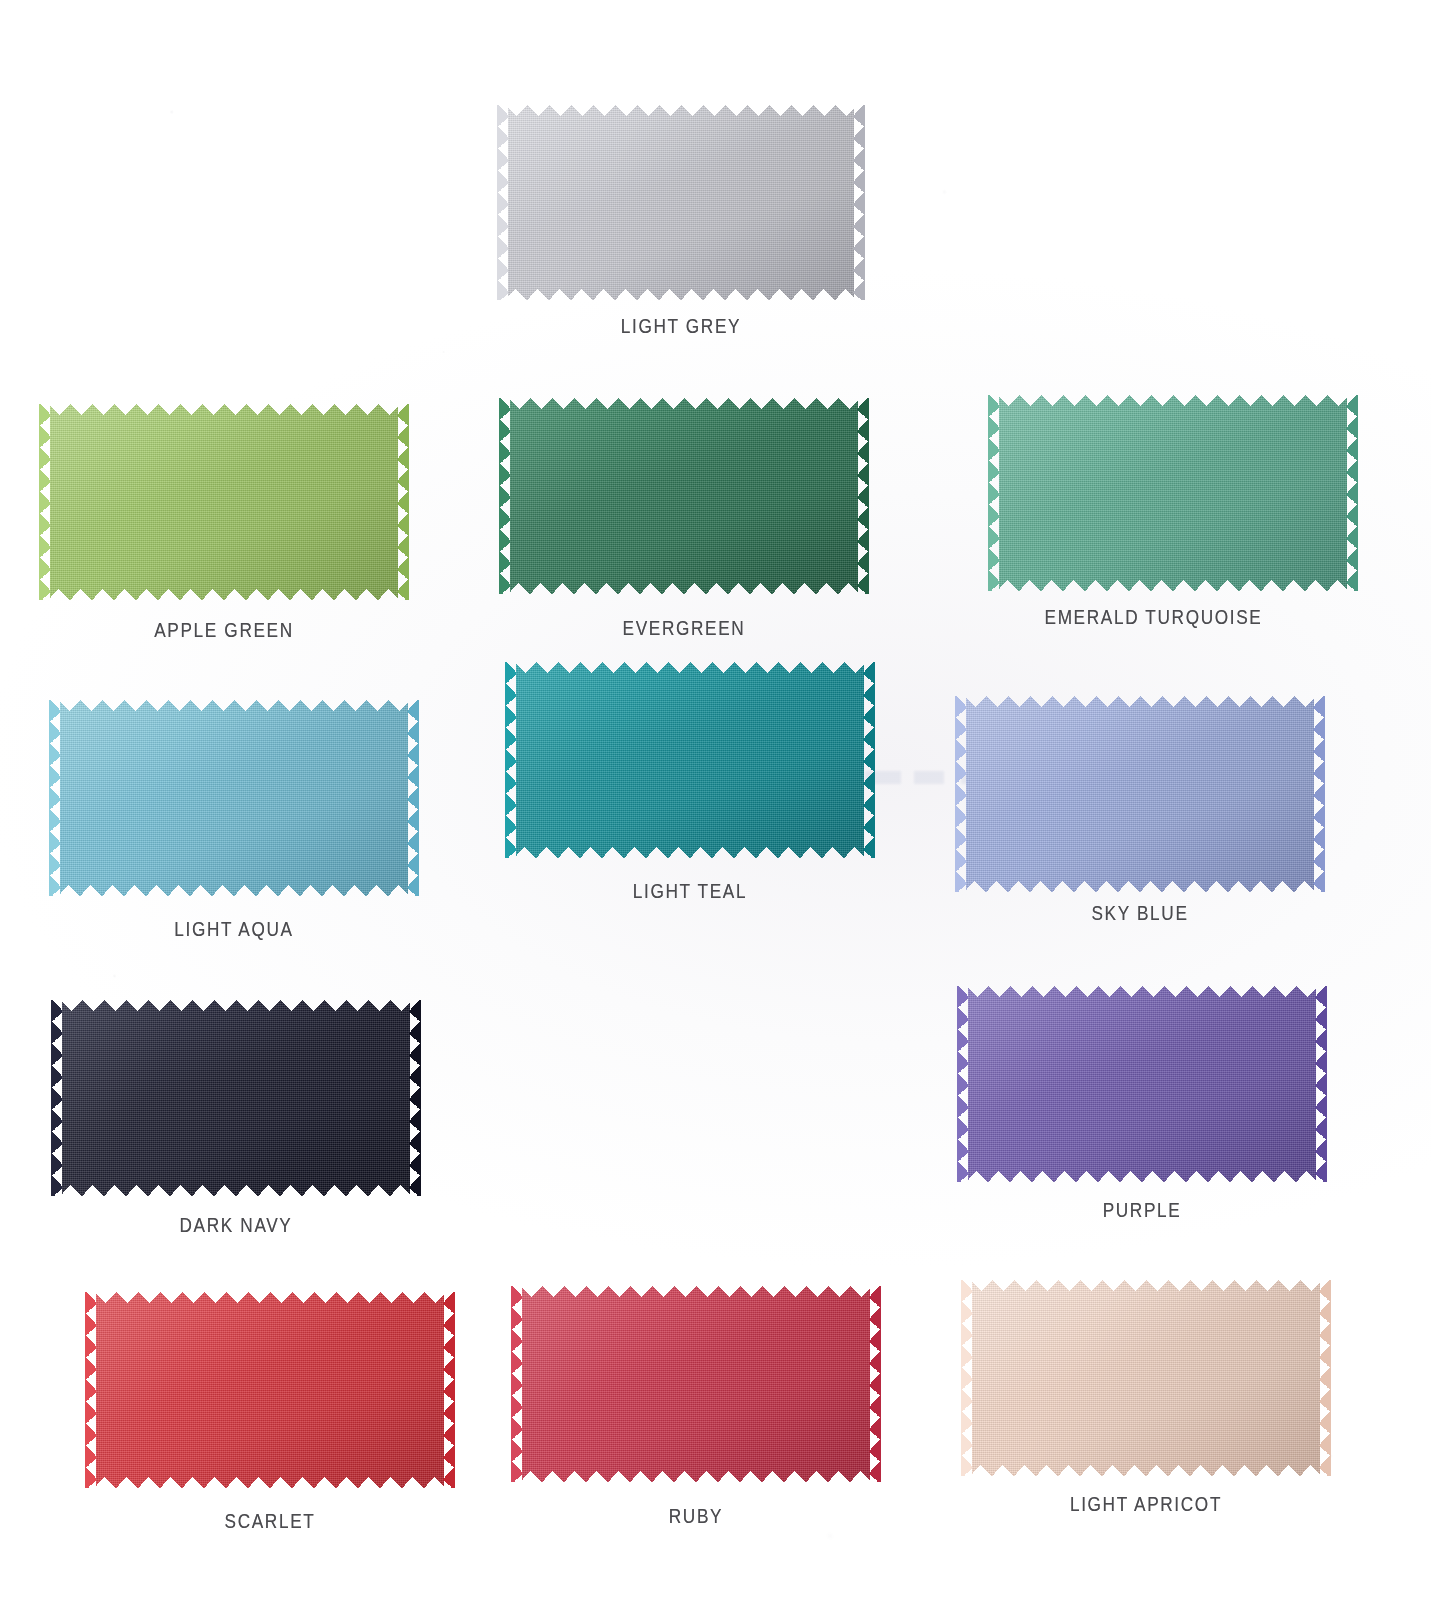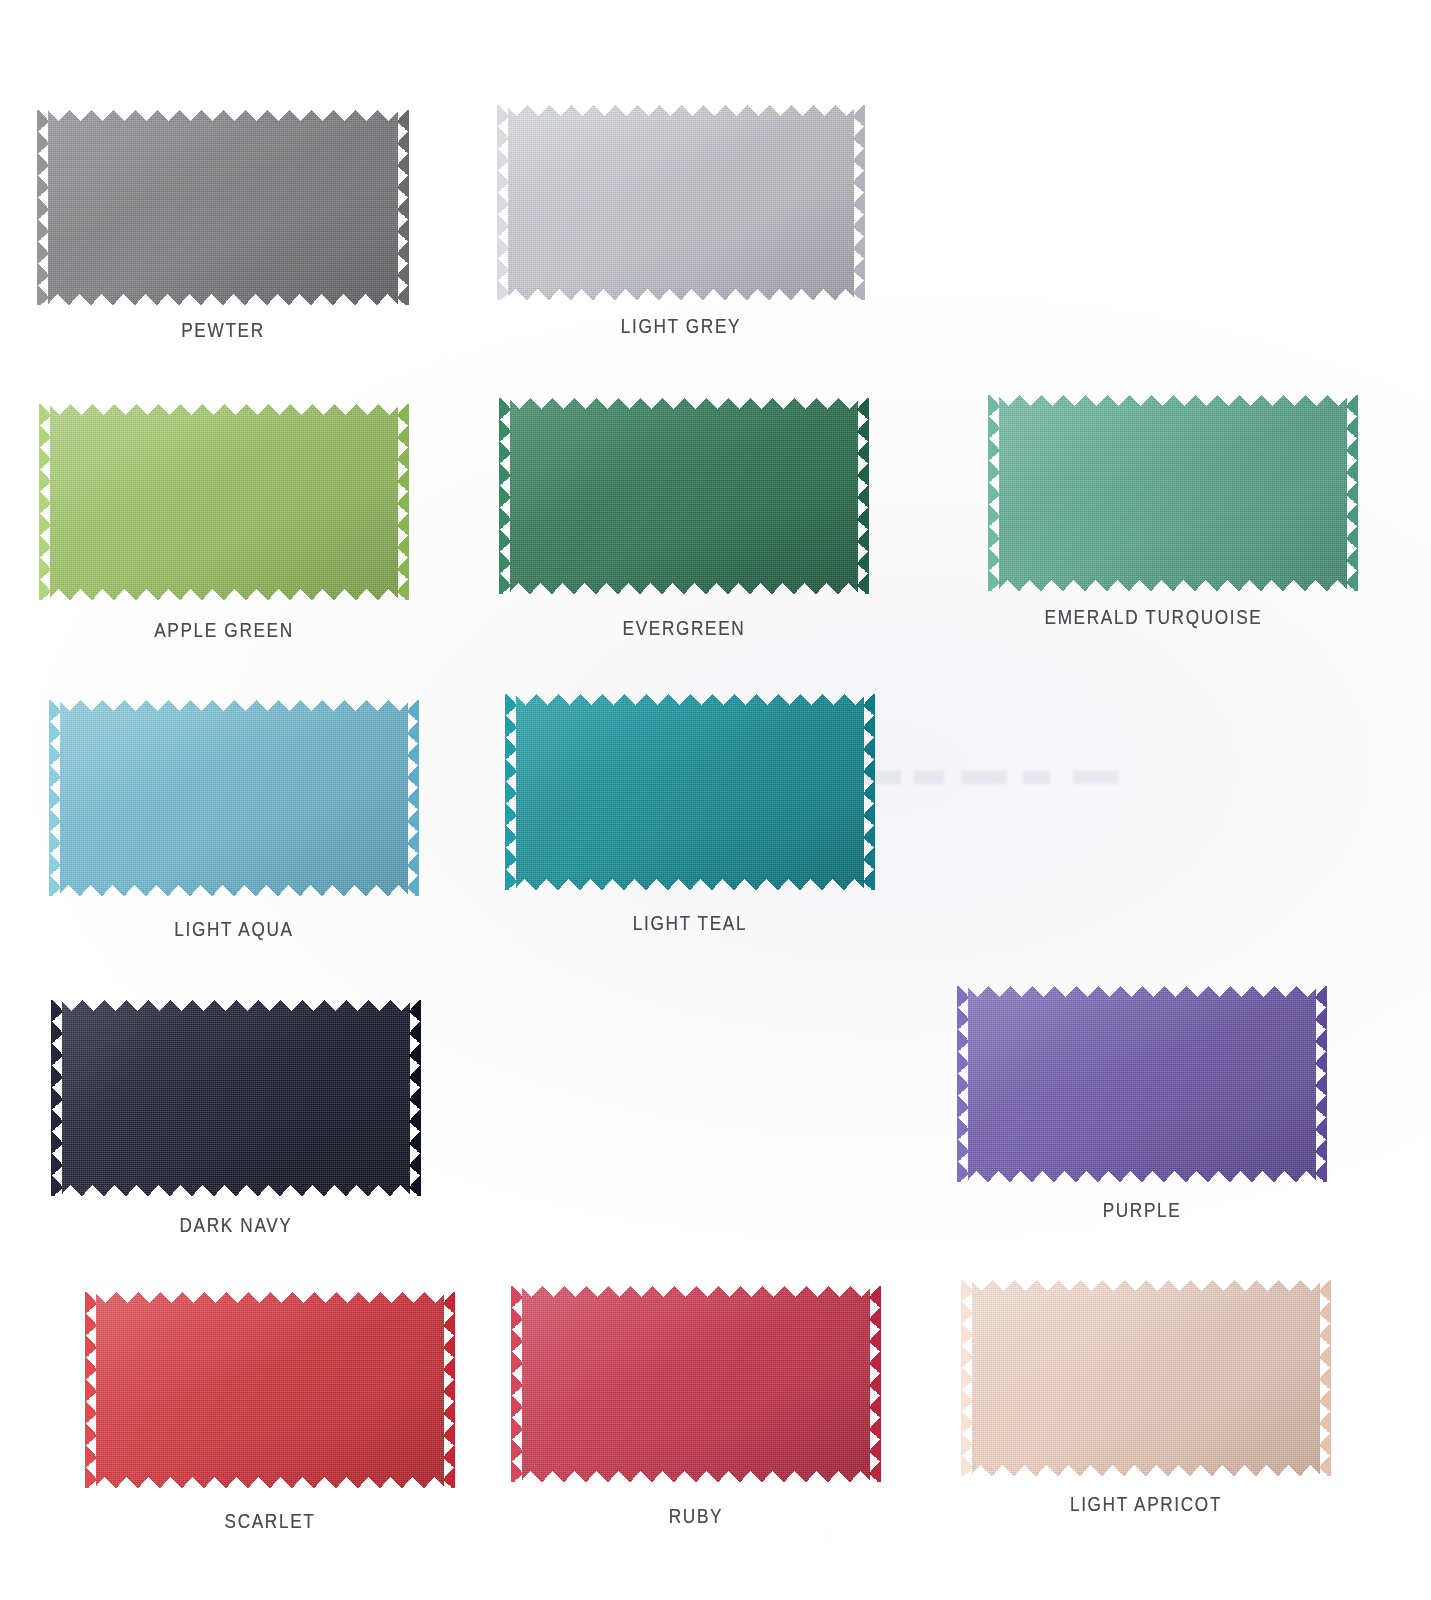--- a/index.html
+++ b/index.html
@@ -147,31 +147,20 @@
     text-shadow: 0 0 .6px rgba(75,75,79,.55);
   }
 </style>
 </head>
 <body>
 
 <div class="paper-noise"></div>
 <div class="ghost-text"></div>
 
 <div class="grid" id="grid">
-    <div class="cell" style="left: 48px; top: 110px; width: 350px; height: 248px;">
-      <div class="swatch-wrap" style="height: 195px;">
-        <div class="swatch-side left" style="background: rgb(150, 150, 154);"></div>
-        <div class="swatch" style="background: linear-gradient(160deg, rgb(150, 150, 154) 0%, rgb(128, 128, 131) 42%, rgb(128, 128, 131) 62%, rgb(107, 107, 111) 100%);">
-          <div class="weave"></div>
-          <div class="sheen"></div>
-        </div>
-        <div class="swatch-side right" style="background: rgb(107, 107, 111);"></div>
-      </div>
-      <div class="label" style="top: 208px;">PEWTER</div>
-    </div>
     <div class="cell" style="left: 508px; top: 105px; width: 346px; height: 249px;">
       <div class="swatch-wrap" style="height: 195px;">
         <div class="swatch-side left" style="background: rgb(218, 219, 225);"></div>
         <div class="swatch" style="background: linear-gradient(160deg, rgb(218, 219, 225) 0%, rgb(198, 199, 206) 42%, rgb(198, 199, 206) 62%, rgb(177, 178, 187) 100%);">
           <div class="weave"></div>
           <div class="sheen"></div>
         </div>
         <div class="swatch-side right" style="background: rgb(177, 178, 187);"></div>
       </div>
       <div class="label" style="top: 209px;">LIGHT GREY</div>
@@ -213,31 +202,42 @@
       <div class="swatch-wrap" style="height: 196px;">
         <div class="swatch-side left" style="background: rgb(141, 206, 222);"></div>
         <div class="swatch" style="background: linear-gradient(160deg, rgb(141, 206, 222) 0%, rgb(114, 189, 212) 42%, rgb(114, 189, 212) 62%, rgb(95, 173, 198) 100%);">
           <div class="weave"></div>
           <div class="sheen"></div>
         </div>
         <div class="swatch-side right" style="background: rgb(95, 173, 198);"></div>
       </div>
       <div class="label" style="top: 217px;">LIGHT AQUA</div>
     </div>
-    <div class="cell" style="left: 516px; top: 694px; width: 348px; height: 257px;">
+    <div class="cell" style="left: 516px; top: 662px; width: 348px; height: 257px;">
       <div class="swatch-wrap" style="height: 196px;">
         <div class="swatch-side left" style="background: rgb(31, 160, 169);"></div>
         <div class="swatch" style="background: linear-gradient(160deg, rgb(31, 160, 169) 0%, rgb(19, 141, 150) 42%, rgb(19, 141, 150) 62%, rgb(12, 123, 132) 100%);">
           <div class="weave"></div>
           <div class="sheen"></div>
         </div>
         <div class="swatch-side right" style="background: rgb(12, 123, 132);"></div>
       </div>
       <div class="label" style="top: 217px;">LIGHT TEAL</div>
     </div>
+    <div class="cell" style="left: 966px; top: 696px; width: 348px; height: 245px;">
+      <div class="swatch-wrap" style="height: 196px;">
+        <div class="swatch-side left" style="background: rgb(175, 189, 231);"></div>
+        <div class="swatch" style="background: linear-gradient(160deg, rgb(175, 189, 231) 0%, rgb(154, 170, 220) 42%, rgb(154, 170, 220) 62%, rgb(137, 152, 207) 100%);">
+          <div class="weave"></div>
+          <div class="sheen"></div>
+        </div>
+        <div class="swatch-side right" style="background: rgb(137, 152, 207);"></div>
+      </div>
+      <div class="label" style="top: 205px;">SKY BLUE</div>
+    </div>
     <div class="cell" style="left: 62px; top: 1000px; width: 348px; height: 253px;">
       <div class="swatch-wrap" style="height: 196px;">
         <div class="swatch-side left" style="background: rgb(36, 38, 60);"></div>
         <div class="swatch" style="background: linear-gradient(160deg, rgb(36, 38, 60) 0%, rgb(25, 26, 44) 42%, rgb(25, 26, 44) 62%, rgb(16, 17, 32) 100%);">
           <div class="weave"></div>
           <div class="sheen"></div>
         </div>
         <div class="swatch-side right" style="background: rgb(16, 17, 32);"></div>
       </div>
       <div class="label" style="top: 213px;">DARK NAVY</div>

